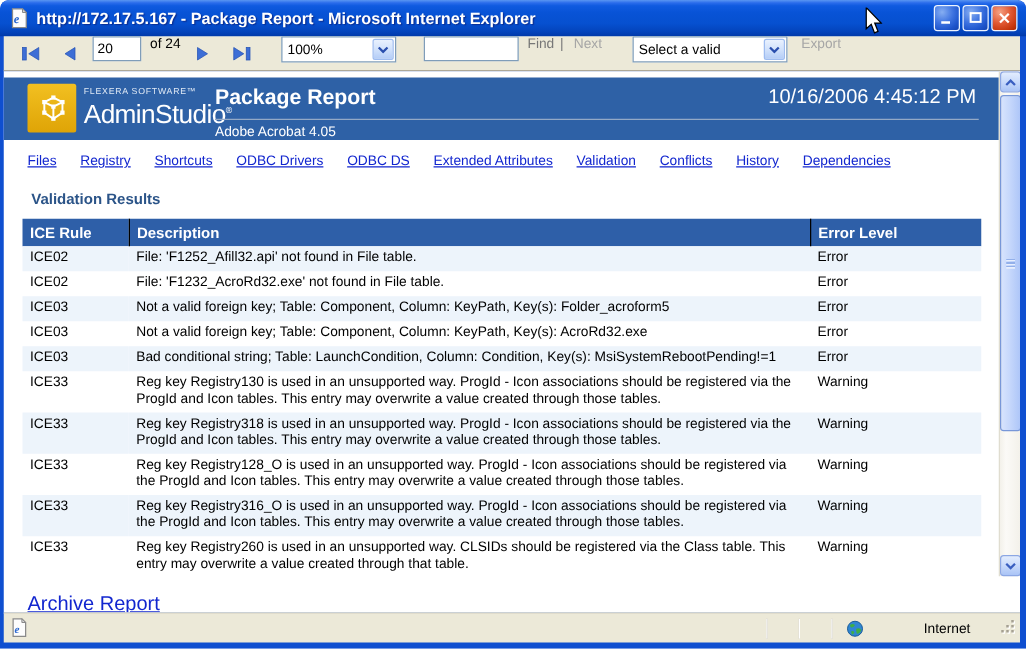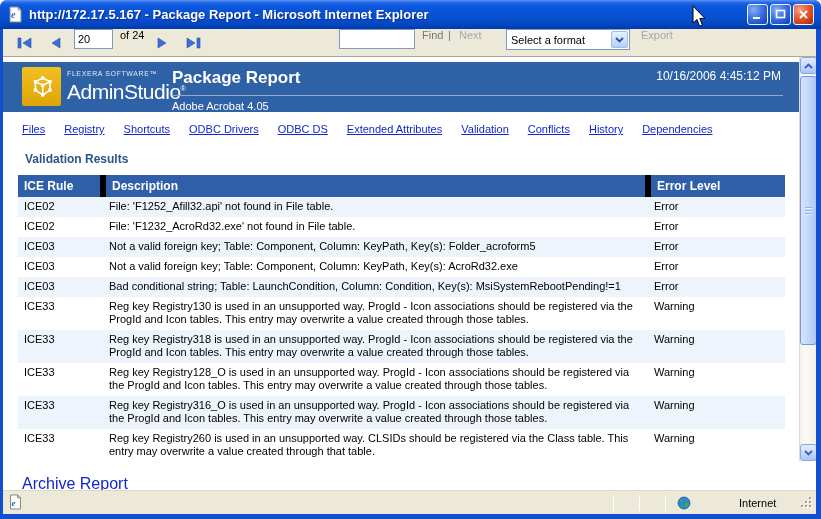--- a/index.html
+++ b/index.html
@@ -47,32 +47,32 @@
   .logo-block { position:absolute; left:19px; top:5px; display:flex; align-items:flex-start; }
   .logo-cube { width:39px; height:39px; background:linear-gradient(180deg,#f2c021,#dfa406);
     border-radius:2px; display:flex; align-items:center; justify-content:center; }
   .brand-lines { margin-left:6px; }
   .brand-small { font-size:7px; letter-spacing:0.6px; color:#dfe9f5; margin-top:3px; }
   .brand-large { font-size:21px; letter-spacing:-0.5px; color:#fff; line-height:24px; }
   .brand-large sup { font-size:7px; }
   .rh-title { position:absolute; left:169px; top:6px; font-size:17px; font-weight:bold; }
   .rh-rule  { position:absolute; left:169px; top:33px; width:611px; height:1px; background:#93a9c6; }
   .rh-sub   { position:absolute; left:169px; top:38px; font-size:11px; }
-  .rh-date  { position:absolute; right:18px; top:7px; font-size:12px; }
+  .rh-date  { position:absolute; right:18px; top:7px; font-size:16px; }
 
   .report-nav { margin:11px 0 0 19px; display:flex; flex-wrap:nowrap; }
   .navlink { font-size:11px; color:#1226cf; text-decoration:underline; margin-right:19px;
     white-space:nowrap; cursor:pointer; }
 
   .section-heading { margin:17px 4px 0 22px; font-size:12px; font-weight:bold; color:#2b5488; }
 
   table.results { border-collapse:collapse; margin:9px 0 0 15px; width:767px; table-layout:fixed; }
   table.results th { background:#2e5fa8; color:#fff; text-align:left; font-size:12px;
     font-weight:bold; padding:4px 6px; }
-  table.results th + th { border-left:6px solid #000000;margin-left:48px; }
+  table.results th + th { border-left:1px solid #000000;margin-left:48px; }
   table.results col.c-rule { width:85px; } table.results col.c-level { width:137px; }
   table.results td { font-size:11px; line-height:13px; padding:3px 6px 4px; vertical-align:top; color:#000; }
   table.results tbody tr:nth-child(odd) { background:#edf4fb; }
   .archive { display:inline-block; margin:13px 0 0 19px; font-size:16px; color:#1226cf;
     text-decoration:underline; cursor:pointer; }
 
   
   .vscroll { position:absolute; left:796px; top:0; width:17px; height:404px;
     background:linear-gradient(90deg,#f3f1ea,#fbfaf7 30%,#f3f1ea); border-left:1px solid #e0ddd0; }
   .sb-btn { position:absolute; left:0px; width:17px; height:17px; border:1px solid #8ca7e4; border-radius:3px;
@@ -158,35 +158,45 @@
       </button>
     </span>
     <span class="abs" style="left:181px;">
       <button class="nav-btn">
         <svg width="15" height="12" viewBox="0 0 15 12">
             <polygon points="1,1 1,11 9,6" fill="#3d6ed6" stroke="#2553b4" stroke-width="0.6"></polygon>
             <rect x="11" y="1" width="3" height="10" fill="#3d6ed6" stroke="#2553b4" stroke-width="0.6"></rect>
           </svg>
       </button>
     </span>
+    <span class="abs" style="left:222px;">
+      <span class="combo" style="width:92px;">
+        <span class="val">100%</span>
+        <span class="dd-btn">
+          <svg width="9" height="6" viewBox="0 0 9 6">
+              <path d="M1 1 L4.5 4.5 L8 1" fill="none" stroke="#2a4fae" stroke-width="1.8"></path>
+            </svg>
+        </span>
+      </span>
+    </span>
     <span class="abs" style="left:336px;">
       <input class="txtbox" style="width: 76px;" value="">
     </span>
     <span class="abs" style="left:419px;">
       <span class="gray-link">Find</span>
     </span>
     <span class="abs" style="left:445px;">
       <span class="gray-link">|</span>
     </span>
     <span class="abs" style="left:456px;">
       <span class="lgray-link">Next</span>
     </span>
     <span class="abs" style="left:503px;">
       <span class="combo" style="width:124px;">
-        <span class="val">Select a format</span>
+        <span class="val">Select a valid</span>
         <span class="dd-btn">
           <svg width="9" height="6" viewBox="0 0 9 6">
               <path d="M1 1 L4.5 4.5 L8 1" fill="none" stroke="#2a4fae" stroke-width="1.8"></path>
             </svg>
         </span>
       </span>
     </span>
     <span class="abs" style="left:638px;">
       <span class="lgray-link">Export</span>
     </span>

